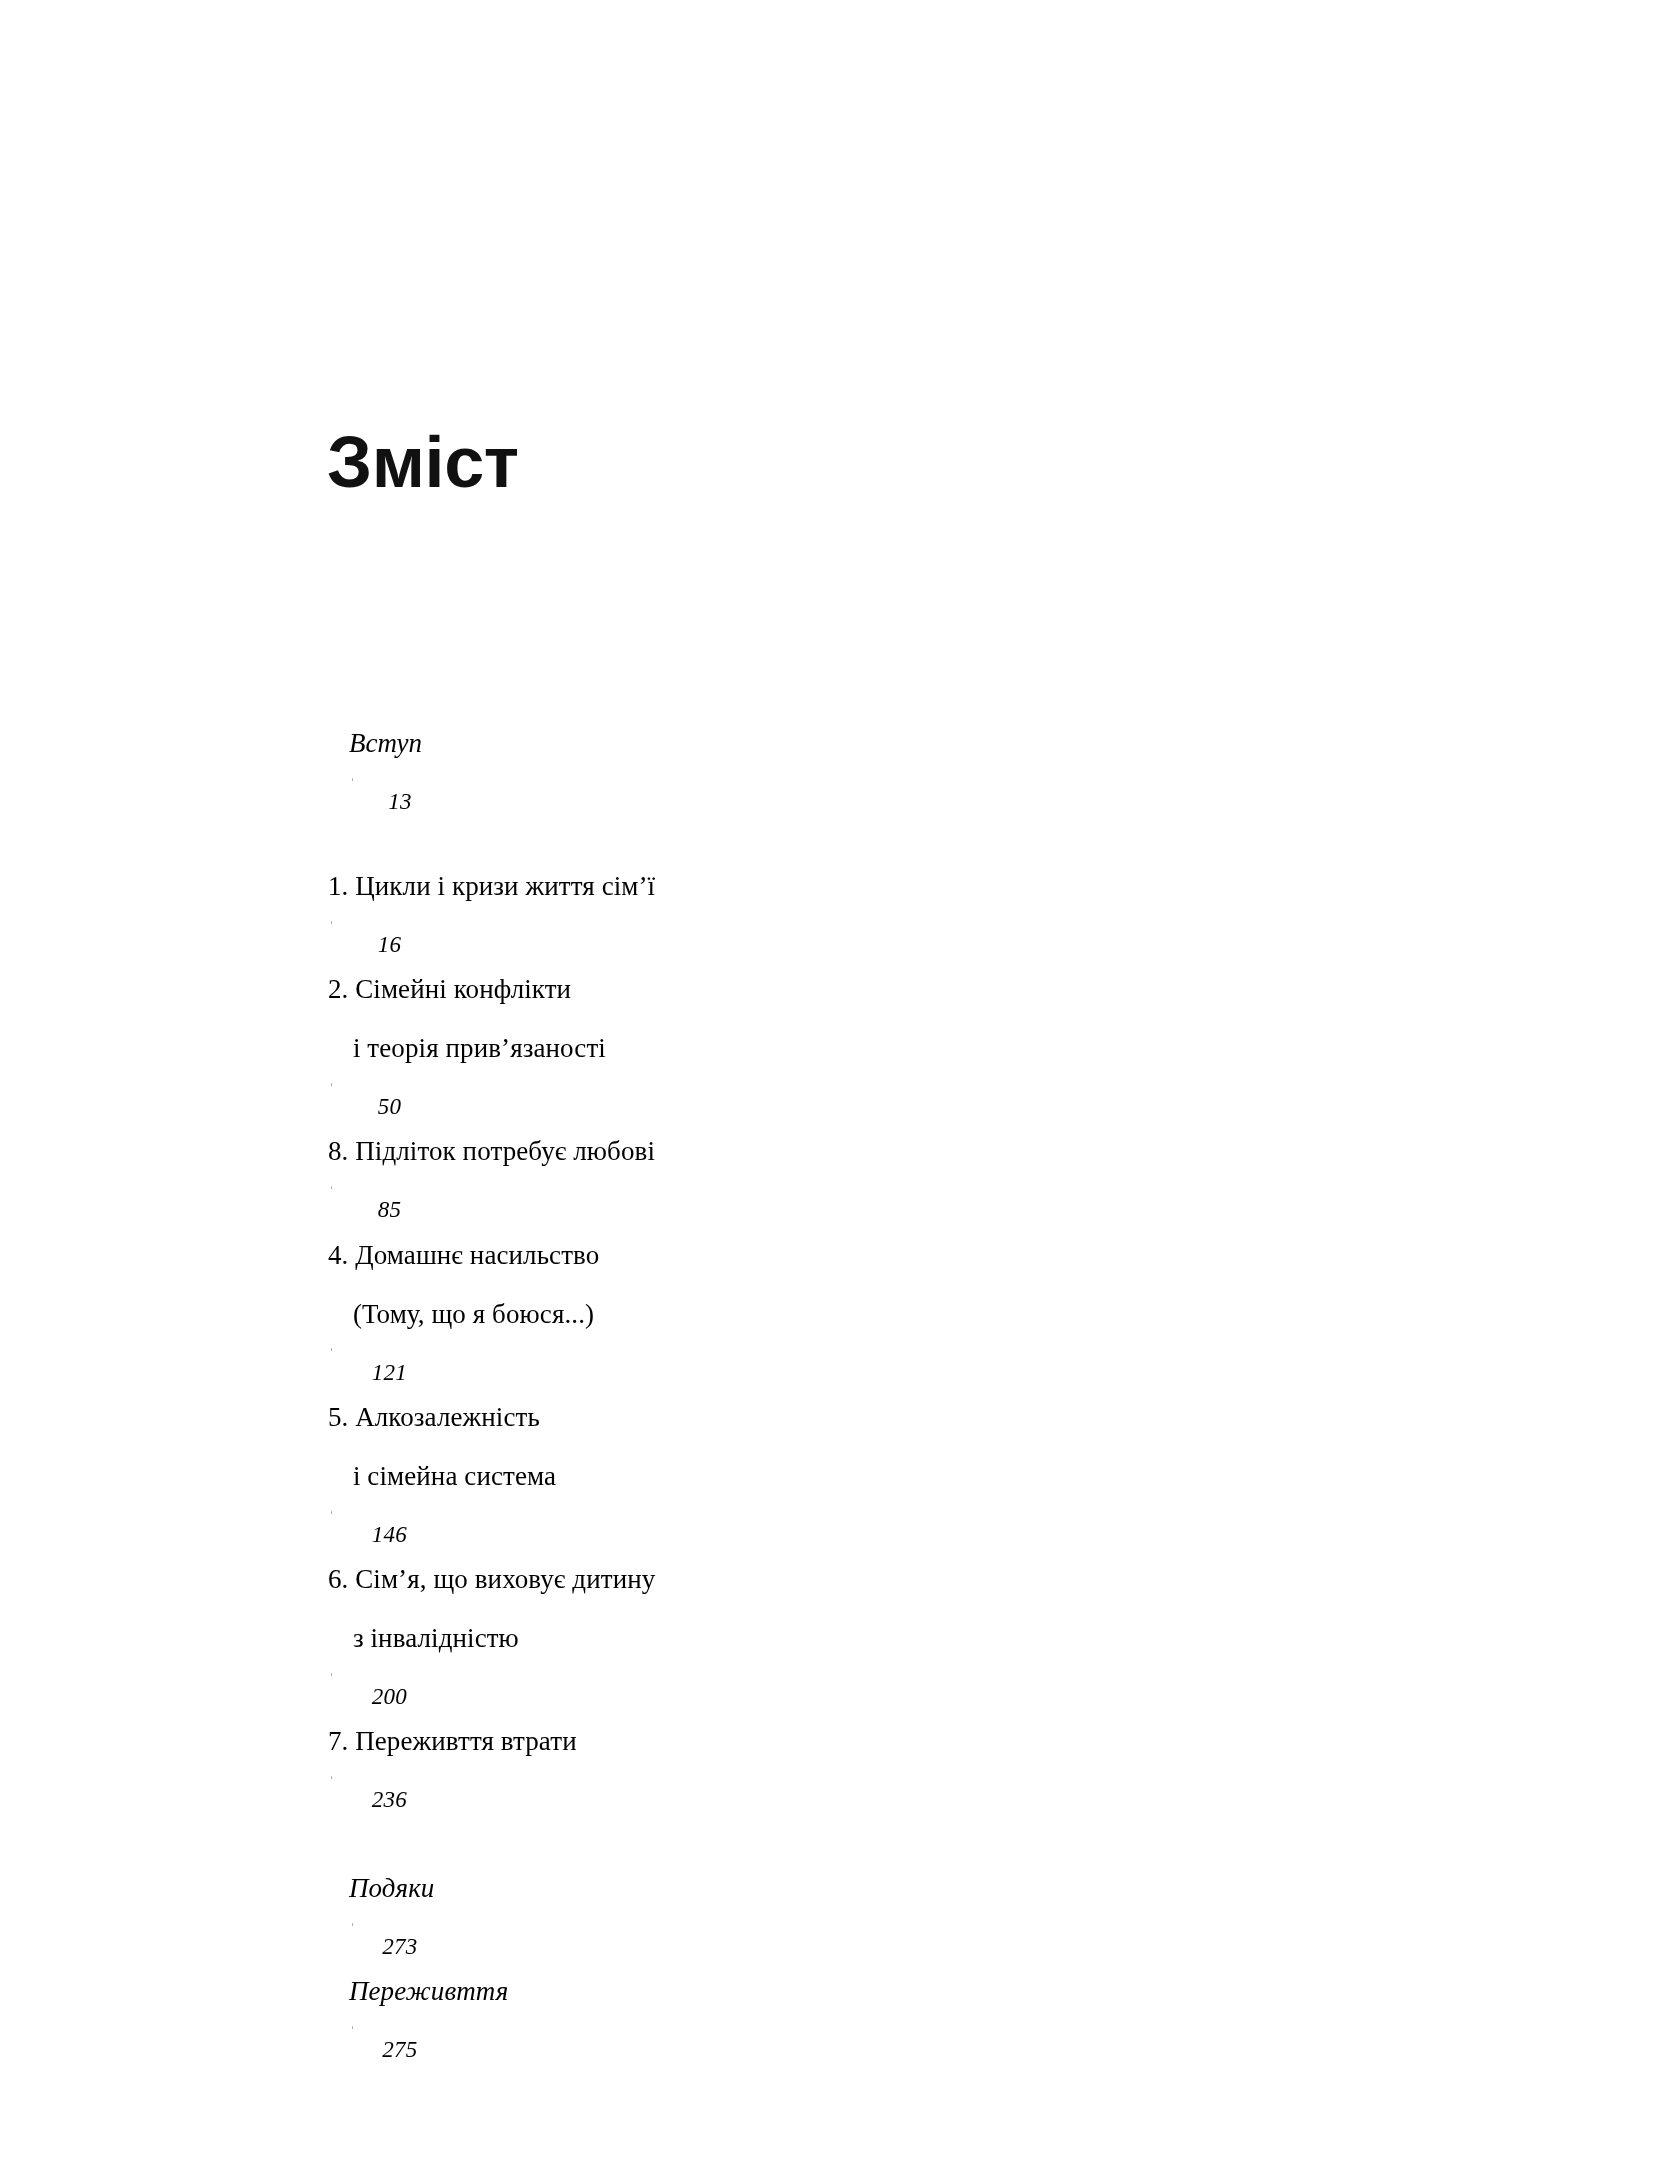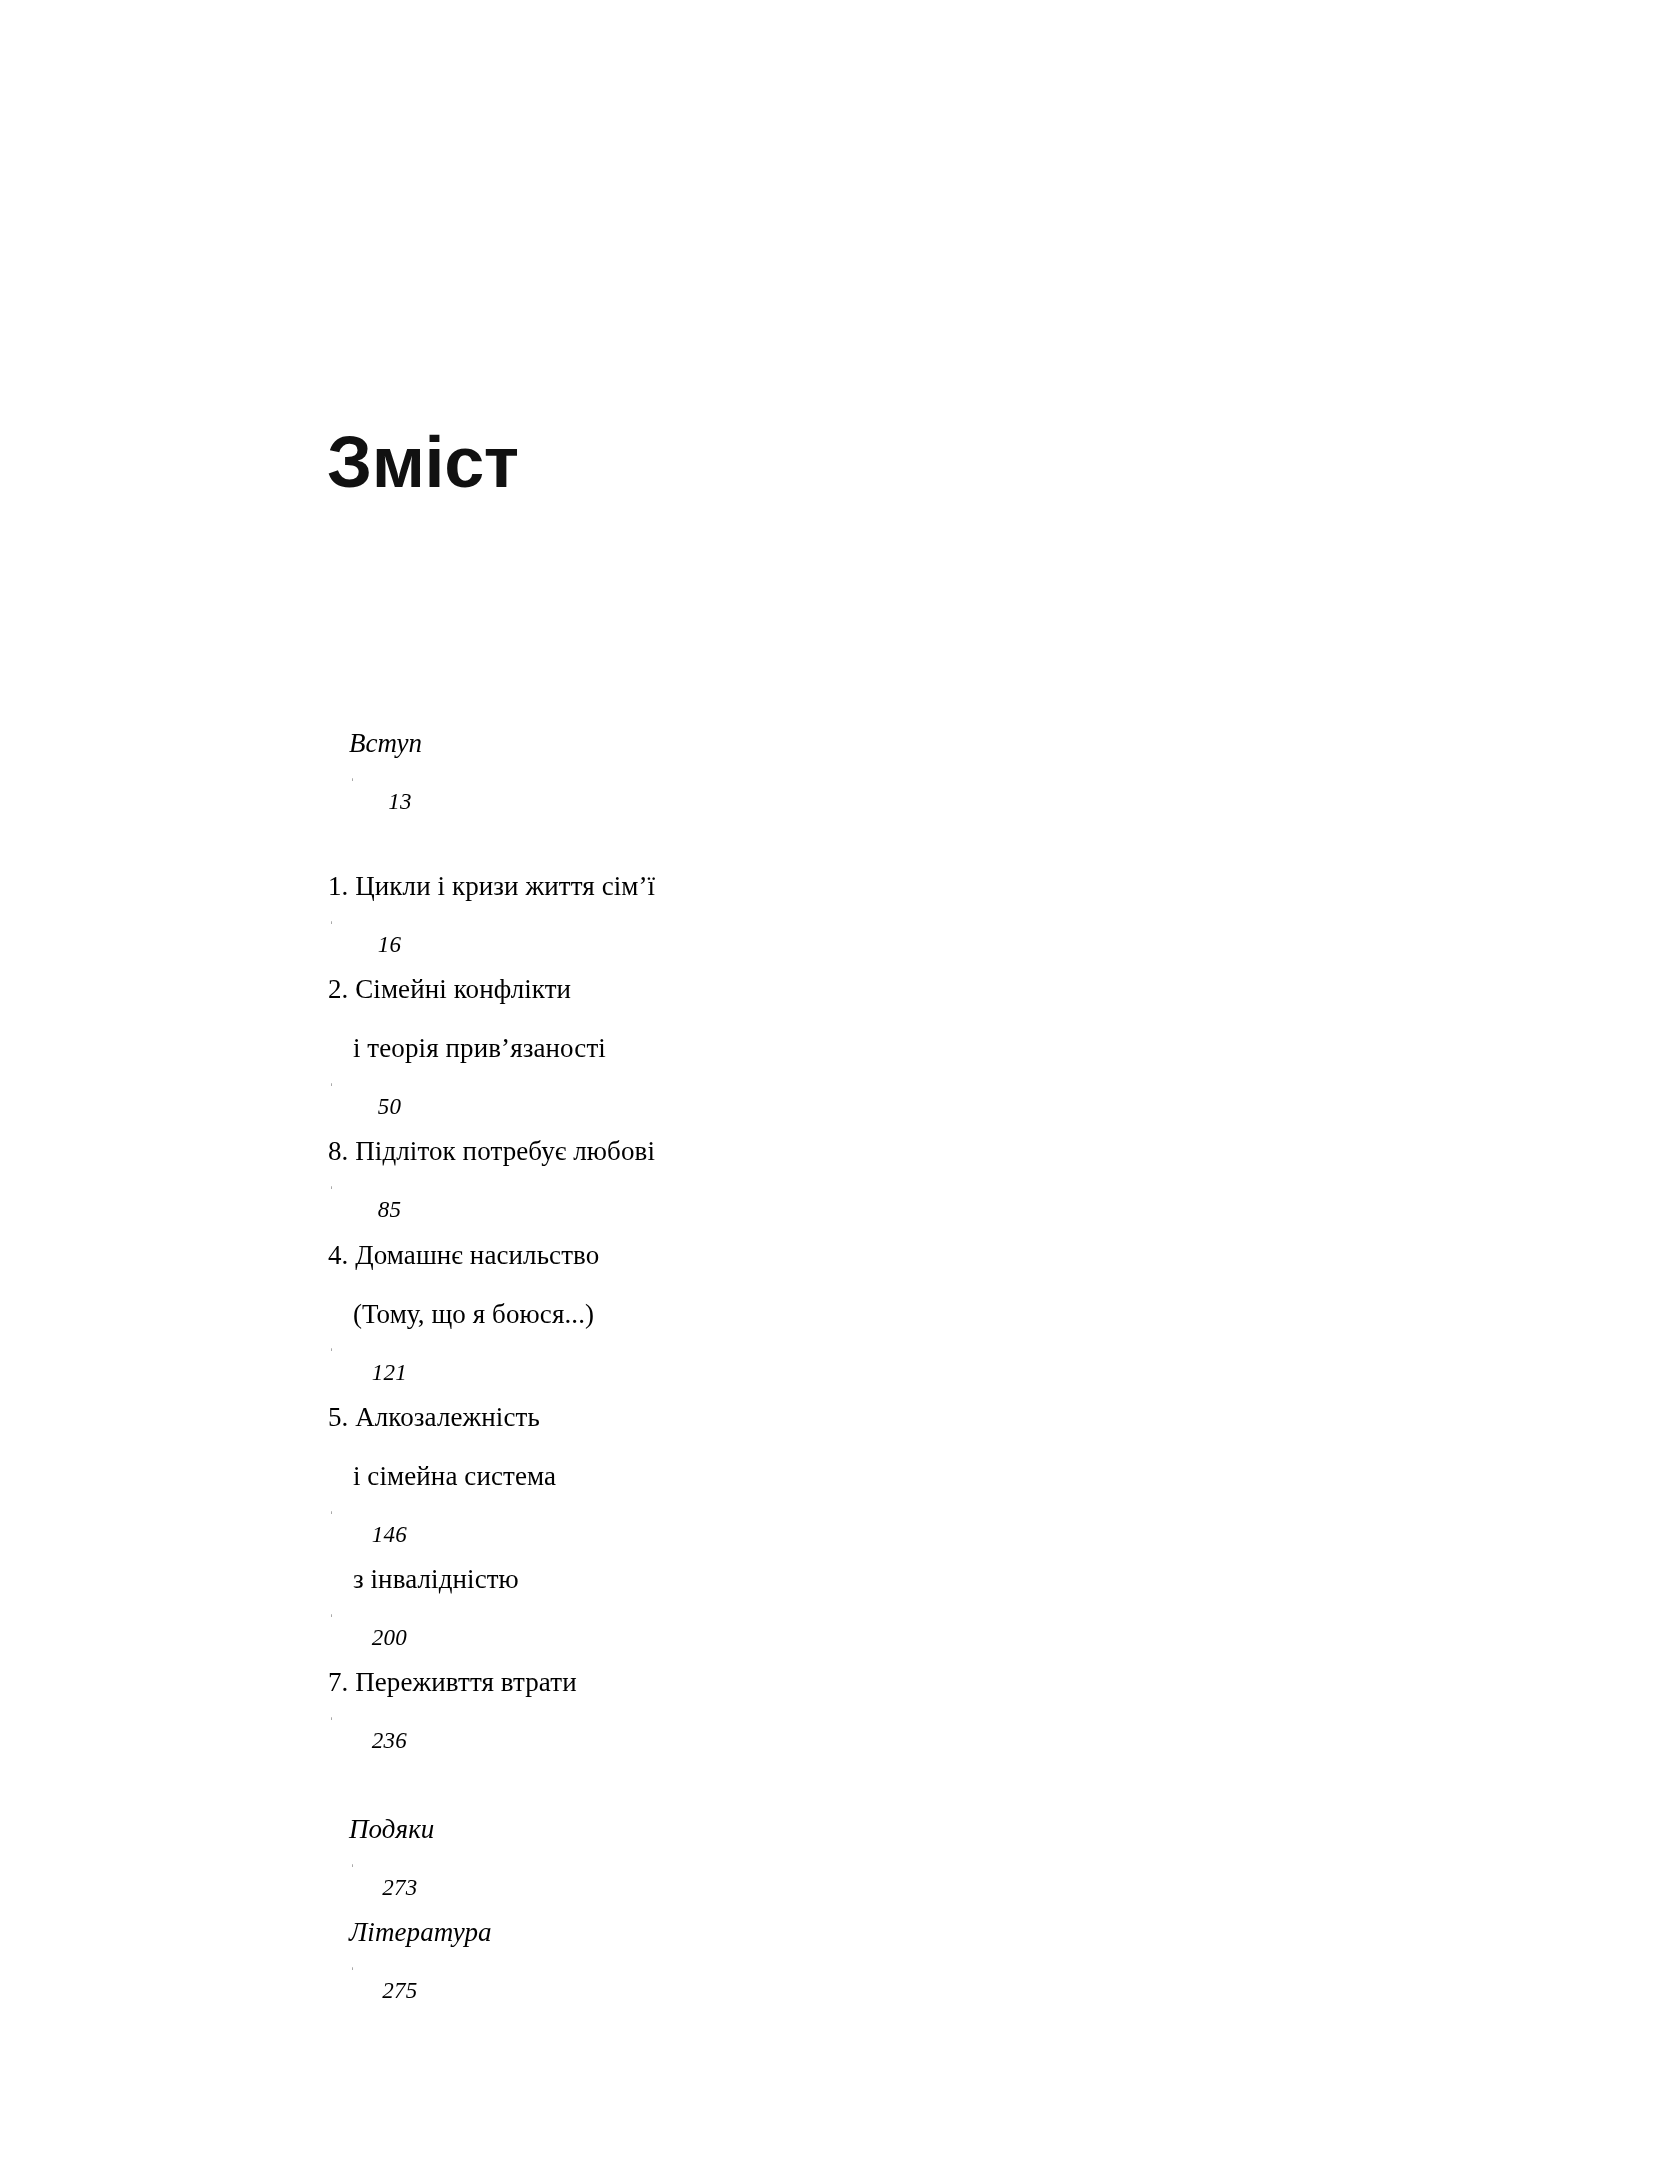--- a/index.html
+++ b/index.html
@@ -186,20 +186,25 @@
       </div>
       <div class="toc-line cont">
         <span class="label">і сімейна система</span>
         <span class="leader"></span>
         <span class="pageno">146</span>
       </div>
     </div>
     <div class="entry-gap"></div>
 
     <div class="toc-entry">
+      <div class="toc-line no-leader">
+        <span class="label">6. Сім’я, що виховує дитину</span>
+        <span class="leader"></span>
+        <span class="pageno"></span>
+      </div>
       <div class="toc-line cont">
         <span class="label">з інвалідністю</span>
         <span class="leader"></span>
         <span class="pageno">200</span>
       </div>
     </div>
     <div class="entry-gap"></div>
 
     <div class="toc-entry">
       <div class="toc-line">
@@ -215,21 +220,21 @@
       <div class="toc-line">
         <span class="label">Подяки</span>
         <span class="leader"></span>
         <span class="pageno">273</span>
       </div>
     </div>
     <div class="entry-gap"></div>
 
     <div class="toc-entry matter">
       <div class="toc-line">
-        <span class="label">Література</span>
+        <span class="label">Переживття</span>
         <span class="leader"></span>
         <span class="pageno">275</span>
       </div>
     </div>
 
   </div>
 </div>
 
 
 </body></html>

